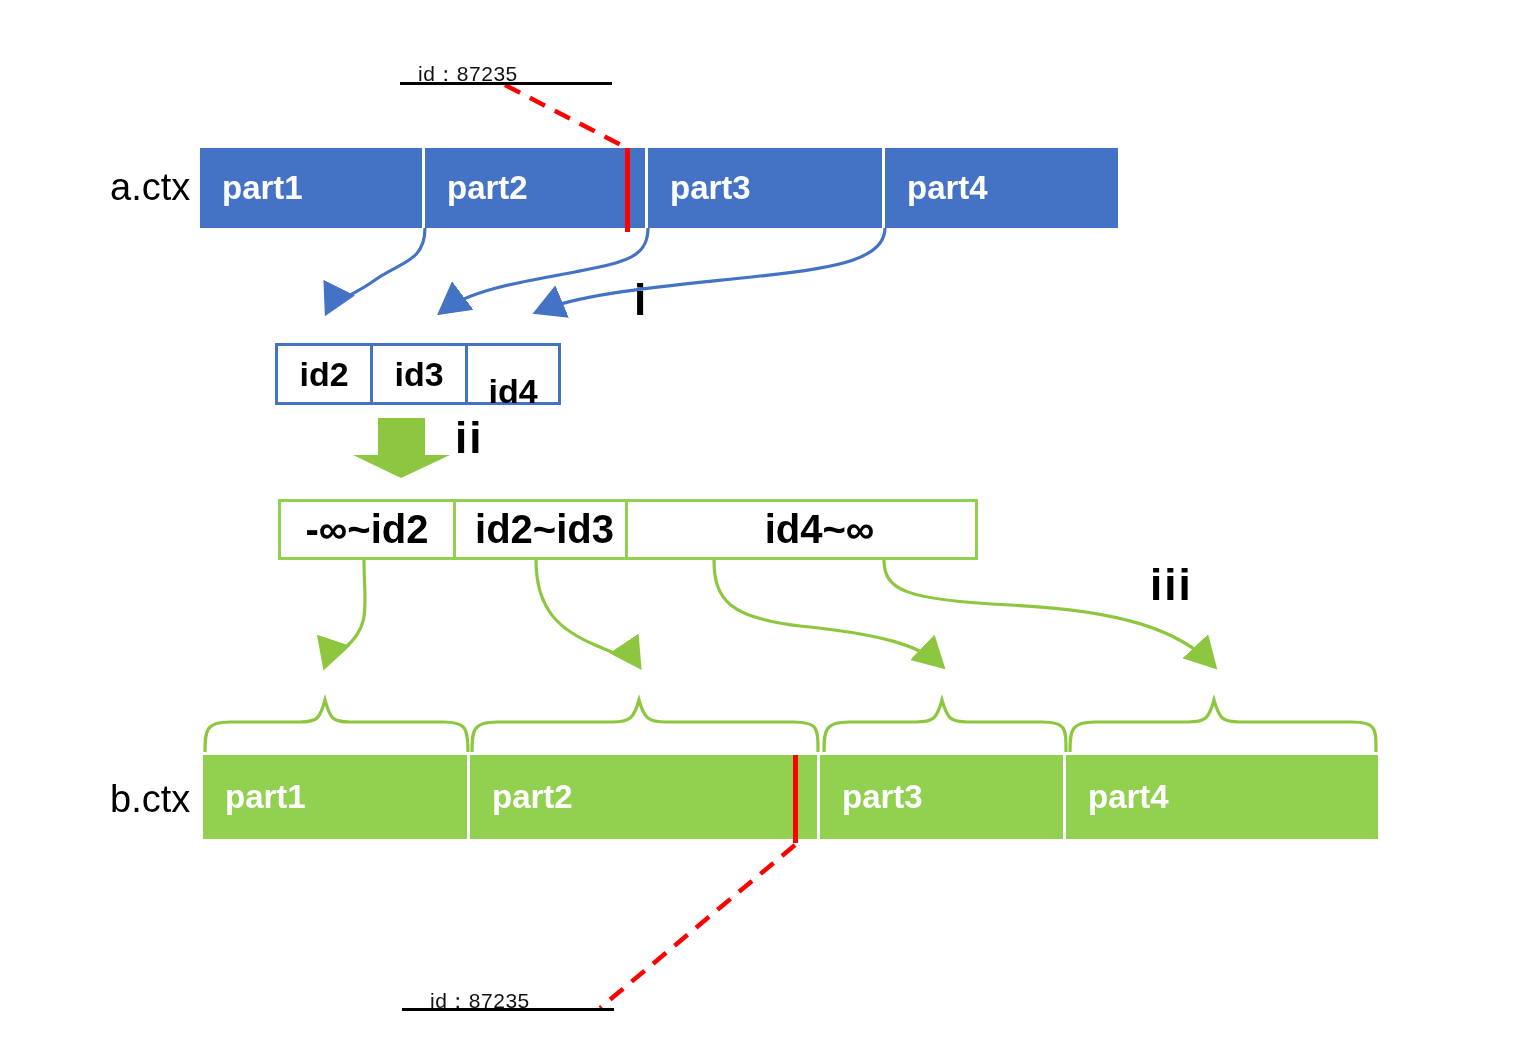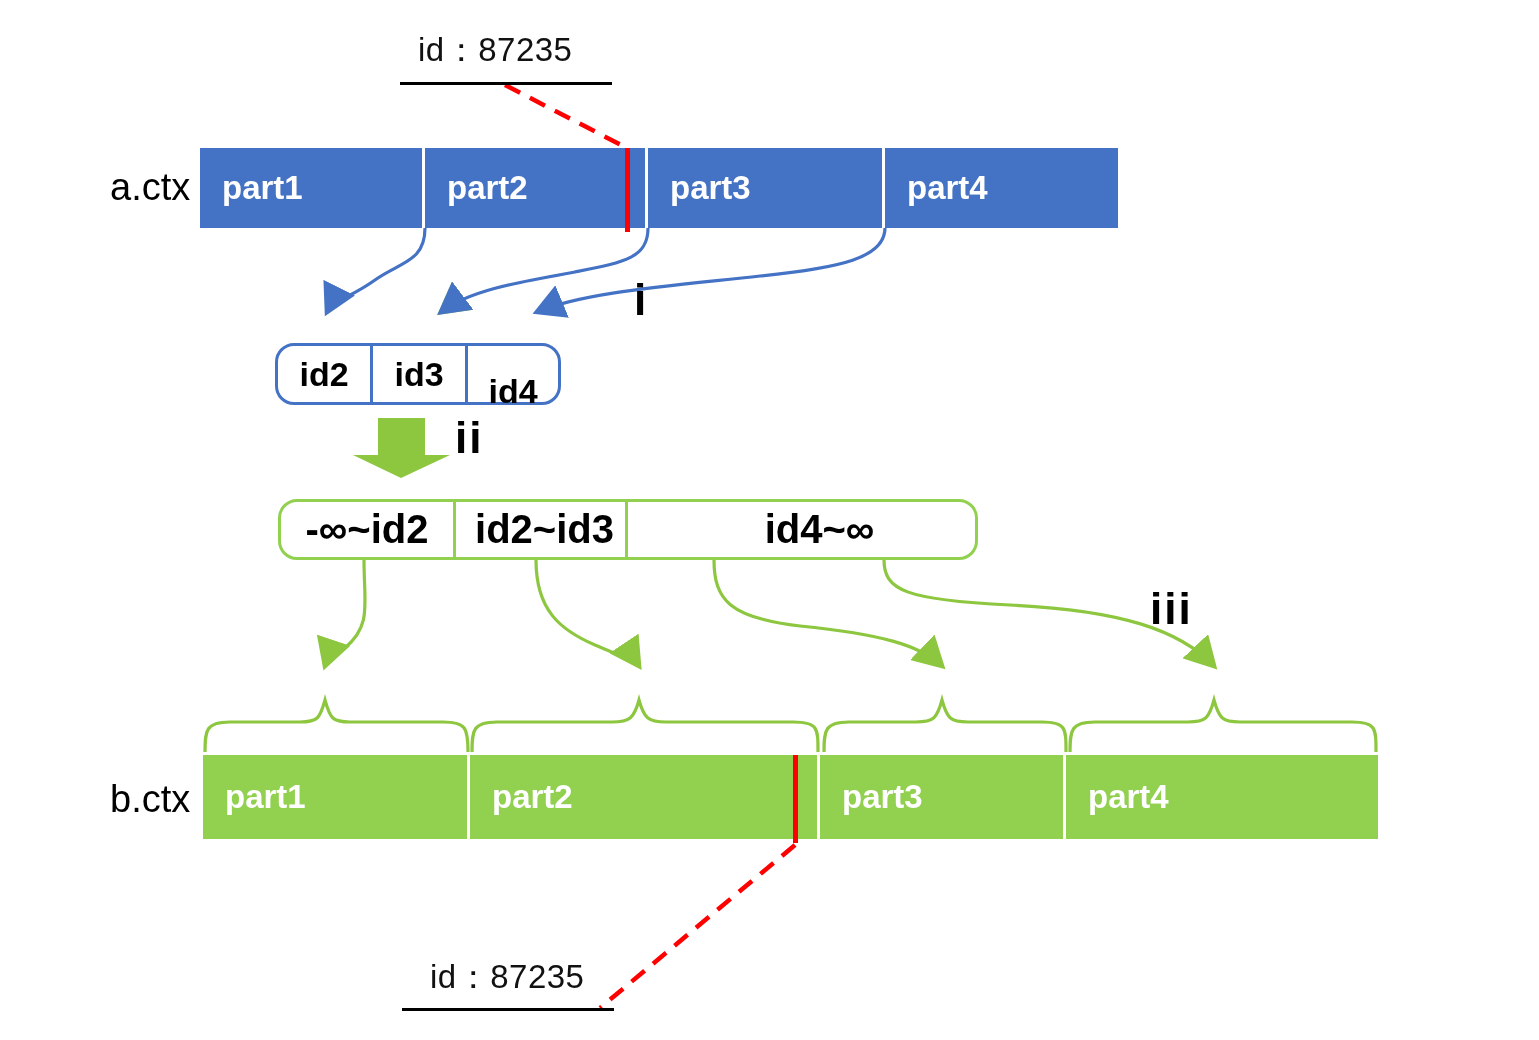--- a/index.html
+++ b/index.html
@@ -29,24 +29,25 @@
   .ctx-label {
     position: absolute;
     font-family: "Liberation Sans", sans-serif;
     font-size: 38px;
     color: #000000;
     white-space: nowrap;
   }
   .id-callout {
     position: absolute;
     font-family: "Liberation Sans", sans-serif;
-    font-size: 33px;
+    font-size: 21px;
     color: #111111;
     white-space: nowrap;
     letter-spacing: 0.5px;
+    margin-top: 32px;
   }
   .callout-rule {
     position: absolute;
     height: 0;
     border-top: 3px solid #000000;
   }
   .roman {
     position: absolute;
     font-family: "Liberation Sans", sans-serif;
     font-weight: bold;
@@ -78,21 +79,20 @@
   }
   .bar-blue { background: #4472C4; }
   .bar-green { background: #92D050; }
 
   
   .obox {
     position: absolute;
     display: flex;
     box-sizing: border-box;
     background: #ffffff;
-    border-radius: 19px;
   }
   .obox .cell {
     box-sizing: border-box;
     display: flex;
     align-items: center;
     justify-content: center;
     font-weight: bold;
     color: #000000;
     font-family: "Liberation Sans", sans-serif;
   }
@@ -198,21 +198,21 @@
   </div>
 
   <div class="roman" style="left:455px; top:413px;">ii</div>
 
   <div class="obox obox-green" style="left:278px; top:499px; width:700px; height:61px;">
     <div class="cell" style="width:175px;">-∞~id2</div>
     <div class="cell" style="width:172px;padding-left:8px;">id2~id3</div>
     <div class="cell" style="flex:1;">id4~∞</div>
   </div>
 
-  <div class="roman" style="left:1150px; top:560px;margin-top:24px;">iii</div>
+  <div class="roman" style="left:1150px; top:560px;">iii</div>
 
   <div class="ctx-label" style="left:110px; top:778px;">b.ctx</div>
 
   <div class="bar bar-green" style="left:203px; top:755px; width:1175px; height:84px;">
     <div class="seg" style="width:267px;">
       <span>part1</span>
     </div>
     <div class="seg" style="width:350px;">
       <span>part2</span>
     </div>

